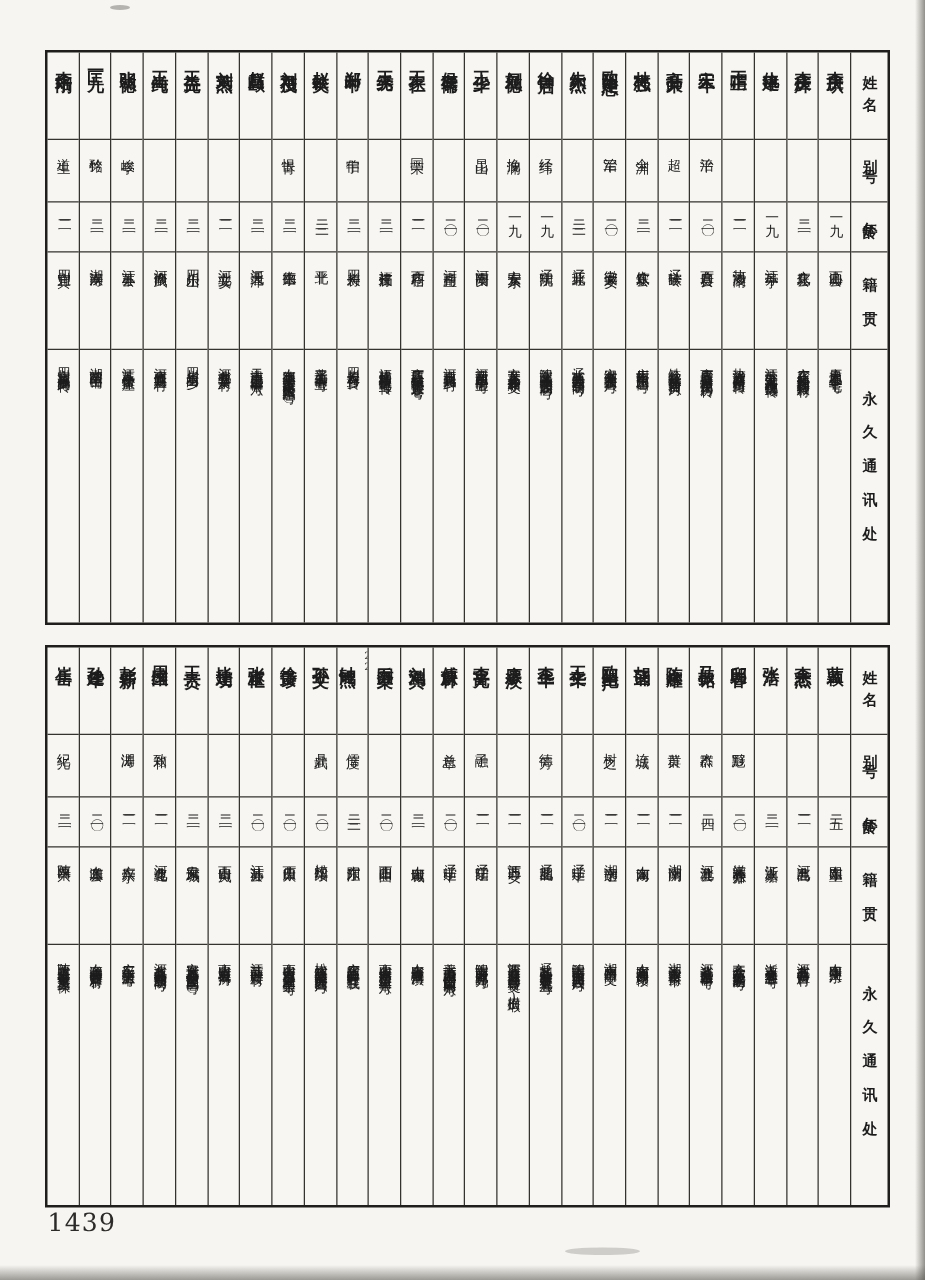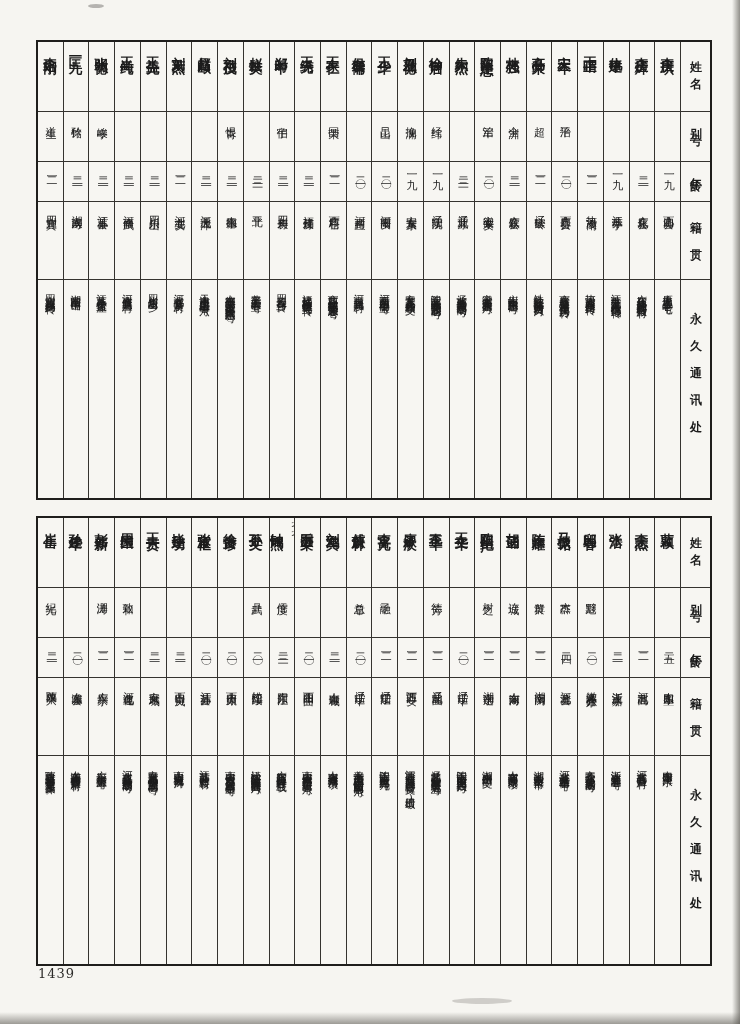--- a/index.html
+++ b/index.html
@@ -38,21 +38,21 @@
   .native-text  { font-size:11px; letter-spacing:1px; padding-top:5px; line-height:12px; }
   .address-text { font-size:10.5px; letter-spacing:1px; padding-top:6px; line-height:12.5px; }
   .hdr { font-size:12px; font-weight:bold; }
   .hdr-name    { letter-spacing:16px; padding-top:9px; }
   .hdr-alias   { letter-spacing:8px;  padding-top:6px; }
   .hdr-age     { letter-spacing:3px;  padding-top:5px; }
   .hdr-native  { letter-spacing:28px; padding-top:10px; }
   .hdr-address { letter-spacing:27px; padding-top:22px; }
   .page-number {
     position:absolute; left:38px; top:966px;
-    font-size:13px; letter-spacing:1px; color:#2c2b29;
+    font-size:20px; letter-spacing:1px; color:#2c2b29;
   }
   .edge-right {
     position:absolute; top:0; right:0; width:8px; height:100%;
     background:linear-gradient(to right, rgba(110,107,100,0), rgba(78,76,70,.6));
   }
   .edge-bottom {
     position:absolute; left:0; bottom:0; width:100%; height:12px;
     background:linear-gradient(to bottom, rgba(110,107,100,0), rgba(82,80,74,.55));
   }
   .speck { position:absolute; background:rgba(60,58,54,.35); border-radius:50%; }

